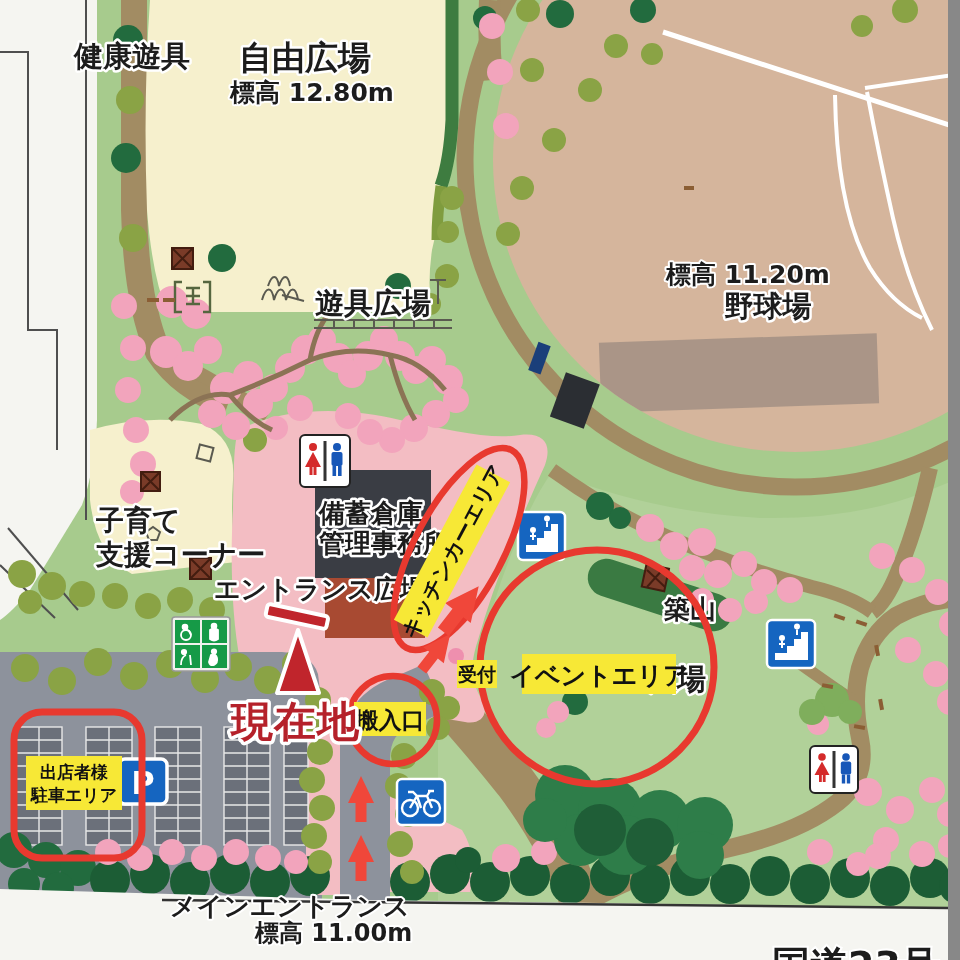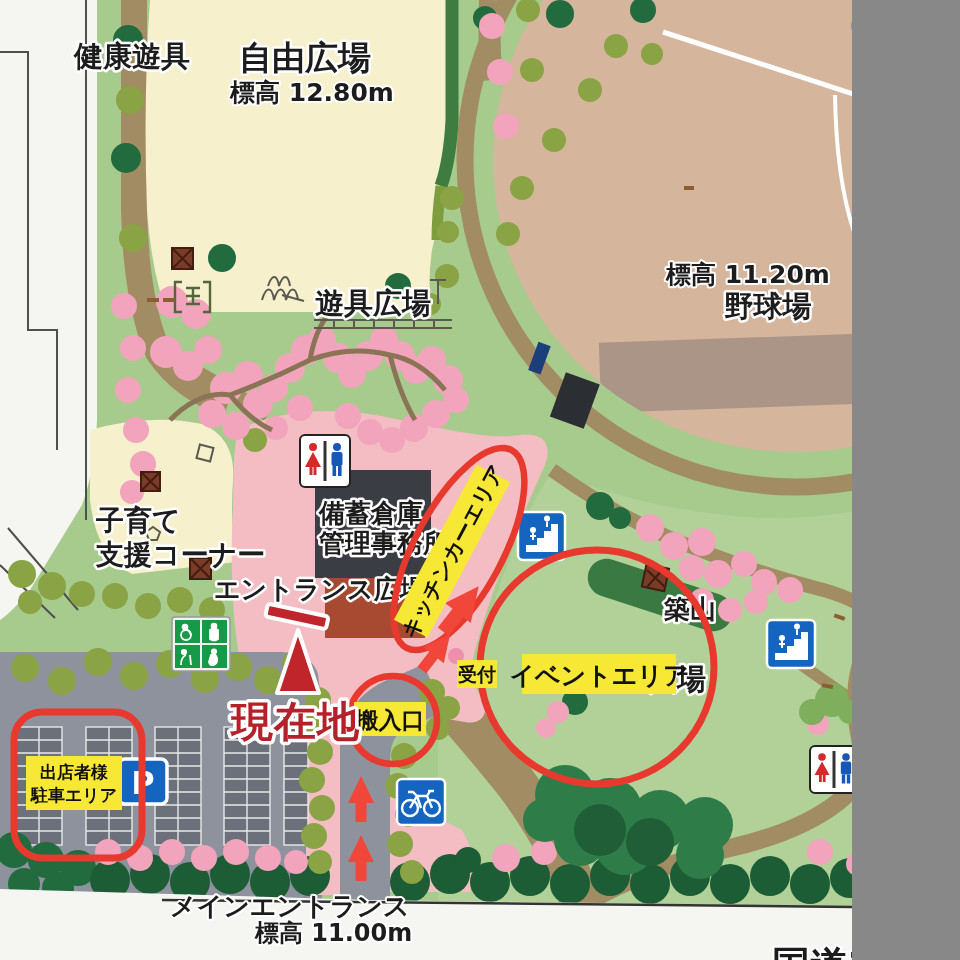--- a/index.html
+++ b/index.html
@@ -1,16 +1,16 @@
 <!DOCTYPE html>
 <html><head>
 <meta charset="utf-8">
 <style>
   html,body{margin:0;padding:0;background:#888;}
-  .stage{width:852px;height:960px;position:relative;overflow:hidden;background:#a7cb8d;
+  .stage{width:948px;height:960px;position:relative;overflow:hidden;background:#a7cb8d;
          font-family:"DejaVu Sans","Liberation Sans",sans-serif;}
   svg{display:block}
   .map-label{font-weight:bold;fill:#1c1c1c;stroke:#ffffff;stroke-width:5;paint-order:stroke;stroke-linejoin:round;}
   .map-label.thin{stroke-width:4;}
   .cur-label{font-weight:bold;fill:#b5212a;stroke:#ffffff;stroke-width:7;paint-order:stroke;stroke-linejoin:round;}
   .ylabel{font-weight:bold;fill:#111;}
   .plain-label{font-weight:bold;fill:#1c1c1c;stroke:#fff;stroke-width:4;paint-order:stroke;}
 </style>
 </head>
 <body>

